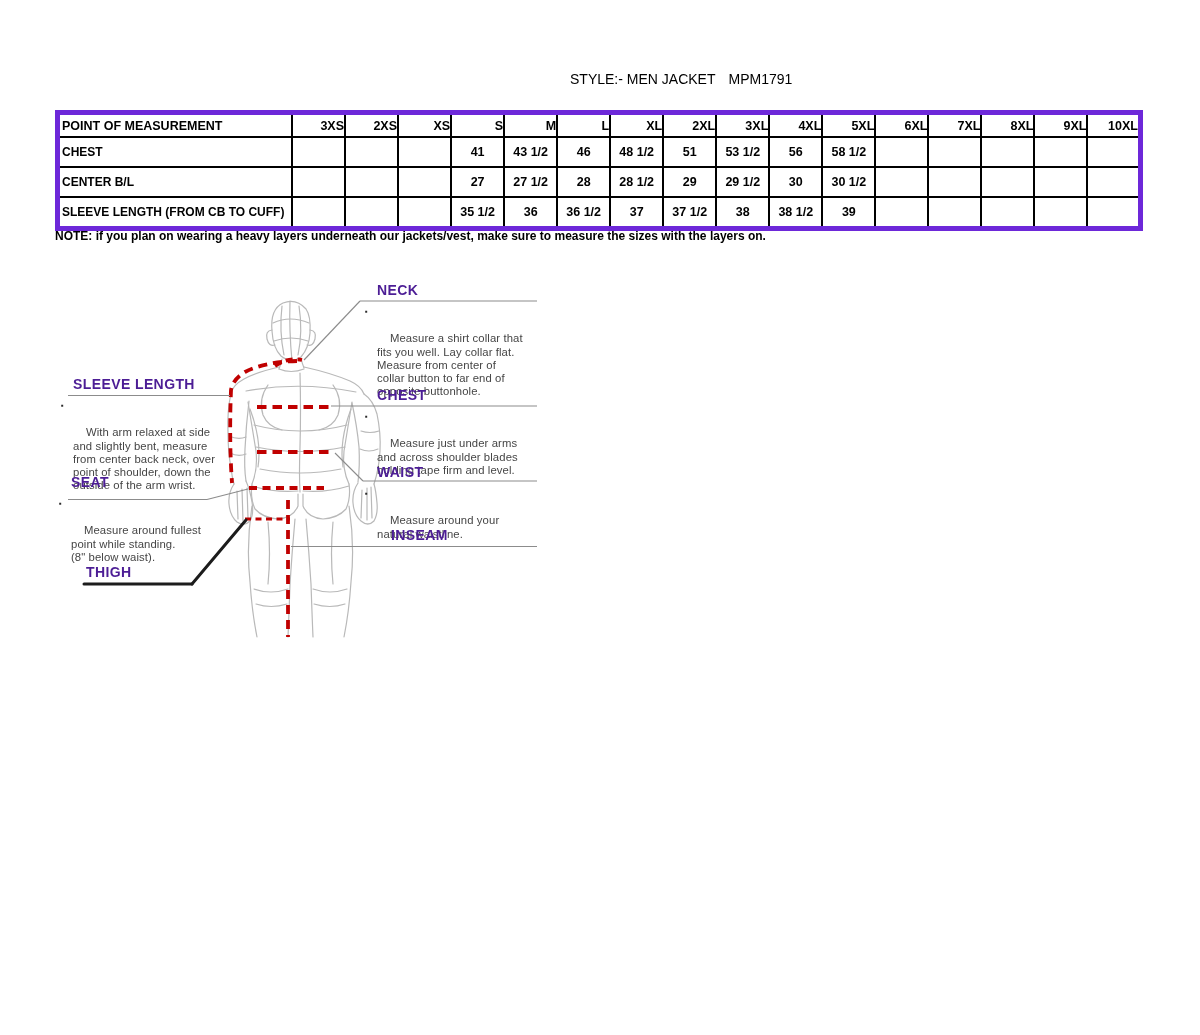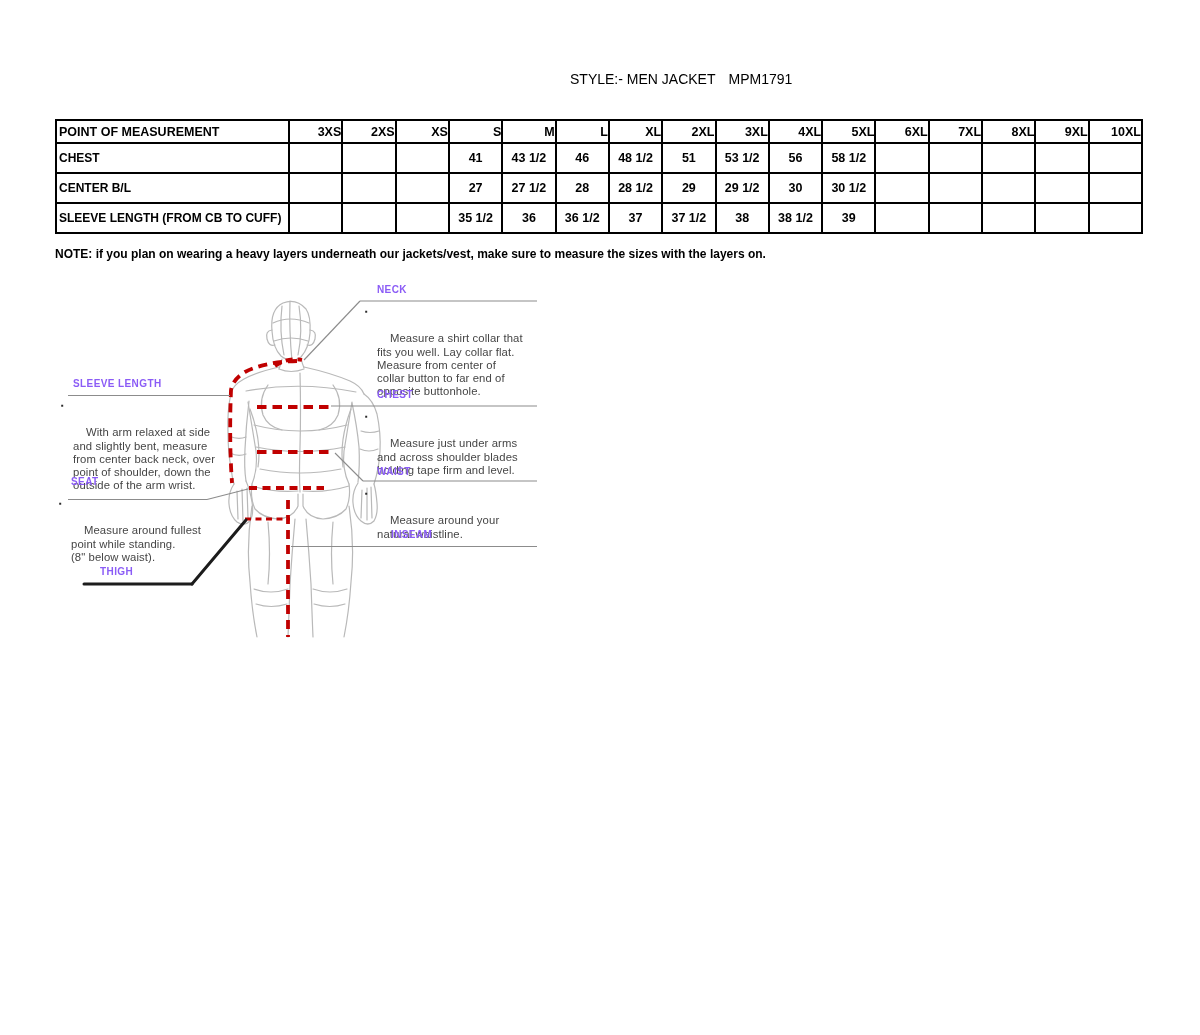--- a/index.html
+++ b/index.html
@@ -6,53 +6,53 @@
   body{
     width:1200px;height:1035px;position:relative;overflow:hidden;
     font-family:"Liberation Sans",sans-serif;color:#000;
   }
   
   .style-title{position:absolute;top:29px;left:570px;font-size:14px;font-weight:normal;white-space:nowrap;margin-top:42px;}
   .style-title .code{margin-left:13px;}
 
   
   table.size-table{
-    position:absolute;left:55px;top:119px;width:1088px;
+    position:absolute;left:55px;top:110px;width:1088px;
     border-collapse:collapse;table-layout:fixed;
-    border:1px solid #6d28d9;
+    border:5px solid #6d28d9;
   }
   .size-table th,.size-table td{border:2px solid #000;overflow:hidden;white-space:nowrap;}
   .size-table th{height:19px;font-size:12.5px;font-weight:bold;text-align:right;padding:1px 0;}
   .size-table th.poms{width:229px;text-align:left;padding-left:2px;}
   .size-table td{height:28px;font-size:12.5px;font-weight:bold;text-align:center;padding:0;}
   .size-table td.rowlabel{text-align:left;font-weight:bold;font-size:12px;padding-left:2px;}
 
   
-  .note{position:absolute;left:55px;top:247px;font-size:12px;font-weight:bold;white-space:nowrap;}
+  .note{position:absolute;left:55px;top:229px;font-size:12px;font-weight:bold;white-space:nowrap;}
 
   
   .sec{position:absolute;}
   .sec h3{
-    margin:0 0 9px 0;font-size:10px;font-weight:bold;color:#8b5cf6;
+    margin:0 0 9px 0;font-size:14px;font-weight:bold;color:#4c1d95;
     letter-spacing:0.4px;line-height:14px;white-space:nowrap;
   }
   .sec .desc{
     position:relative;font-size:11.3px;line-height:13.2px;color:#454545;
     white-space:pre;letter-spacing:0.1px;
   }
   .sec .bullet{position:absolute;left:-12px;top:2px;font-size:8px;color:#2b2b2b;line-height:8px;}
   .sec-neck{left:377px;top:283px;}
   .sec-chest{left:377px;top:388px;}
   .sec-waist{left:377px;top:465px;}
   .sec-inseam{left:391px;top:528px;}
   .sec-inseam .desc{height:86px;overflow:hidden;}
   .sec-sleeve{left:73px;top:377px;}
   .sec-seat{left:71px;top:475px;}
   .sec-thigh{left:86px;top:565px;}
-  .sec-thigh h3{margin-bottom:11px;margin-left:14px;}
+  .sec-thigh h3{margin-bottom:11px;}
   .sec-thigh .desc{font-size:11.6px;line-height:14px;color:#3d3d3d;}
 
   svg.diagram{position:absolute;left:0;top:0;pointer-events:none;}
 </style>
 </head>
 <body>
 
 <div class="style-title">
   <span>STYLE:- MEN JACKET</span><span class="code">MPM1791</span>
 </div>

